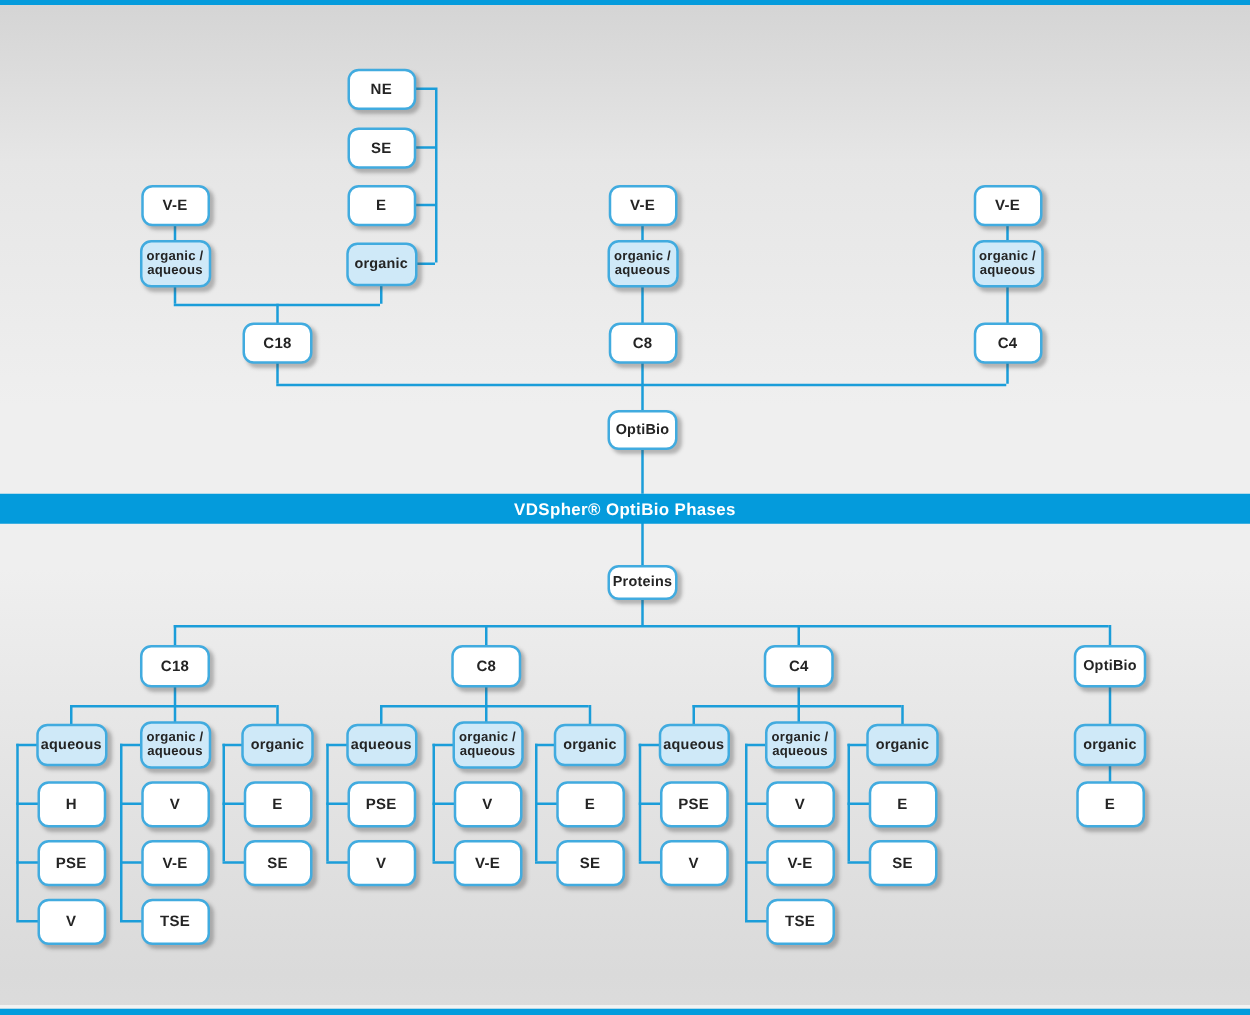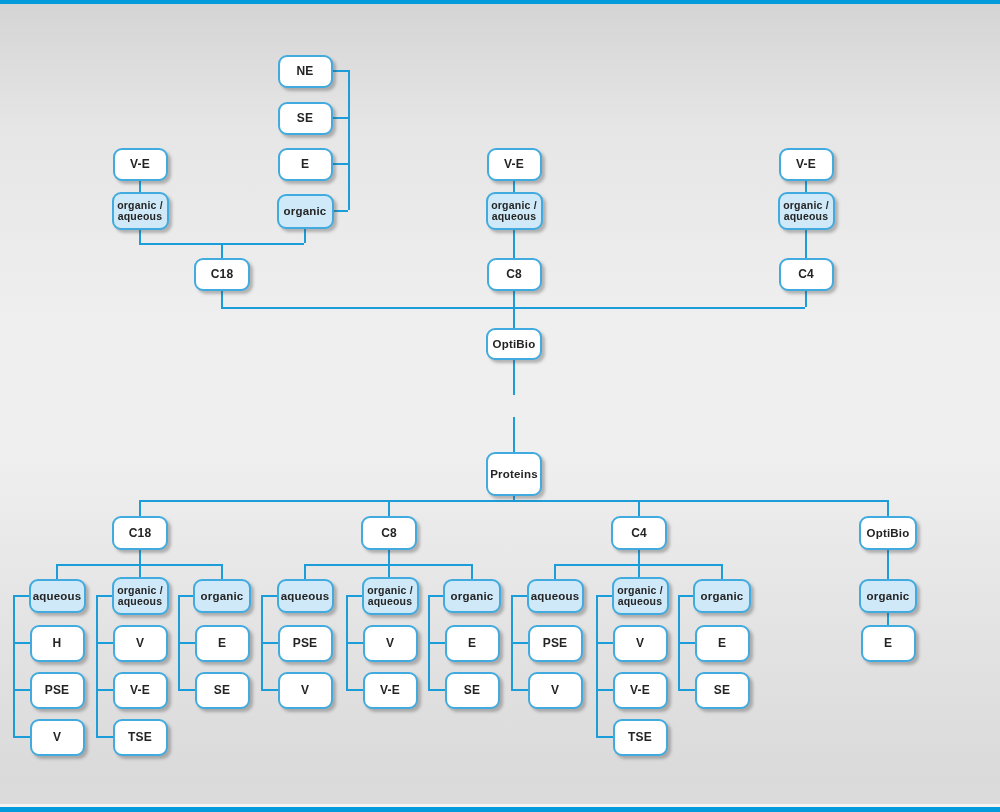--- a/index.html
+++ b/index.html
@@ -120,21 +120,21 @@
       <div class="node" style="left: 486.5px; top: 147.5px; width: 55px; height: 33px;">V-E</div>
       <div class="node cat two" style="left: 485.5px; top: 192px; width: 57px; height: 38px;">organic /
 aqueous</div>
       <div class="node" style="left: 778.5px; top: 147.5px; width: 55px; height: 33px;">V-E</div>
       <div class="node cat two" style="left: 777.5px; top: 192px; width: 57px; height: 38px;">organic /
 aqueous</div>
       <div class="node" style="left: 194px; top: 257.5px; width: 56px; height: 33px;">C18</div>
       <div class="node" style="left: 486.5px; top: 257.5px; width: 55px; height: 33px;">C8</div>
       <div class="node" style="left: 778.5px; top: 257.5px; width: 55px; height: 33px;">C4</div>
       <div class="node small" style="left: 486px; top: 328px; width: 56px; height: 32px;">OptiBio</div>
-      <div class="node small" style="left: 486px; top: 452px; width: 56px; height: 44px;">Proteins</div>
+      <div class="node small" style="left: 486px; top: 452px; width: 56px; height: 28px;">Proteins</div>
       <div class="node" style="left: 112px; top: 516px; width: 56px; height: 34px;">C18</div>
       <div class="node" style="left: 361px; top: 516px; width: 56px; height: 34px;">C8</div>
       <div class="node" style="left: 611px; top: 516px; width: 56px; height: 34px;">C4</div>
       <div class="node small" style="left: 859px; top: 516px; width: 58px; height: 34px;">OptiBio</div>
       <div class="node cat small" style="left: 28.5px; top: 579px; width: 57px; height: 34px;">aqueous</div>
       <div class="node cat two" style="left: 111.5px; top: 577px; width: 57px; height: 38px;">organic /
 aqueous</div>
       <div class="node cat small" style="left: 193px; top: 579px; width: 58px; height: 34px;">organic</div>
       <div class="node cat small" style="left: 276.5px; top: 579px; width: 57px; height: 34px;">aqueous</div>
       <div class="node cat two" style="left: 361.5px; top: 577px; width: 57px; height: 38px;">organic /
@@ -161,15 +161,18 @@
       <div class="node" style="left: 444.5px; top: 671.5px; width: 55px; height: 37px;">SE</div>
       <div class="node" style="left: 527.5px; top: 624.5px; width: 55px; height: 37px;">PSE</div>
       <div class="node" style="left: 527.5px; top: 671.5px; width: 55px; height: 37px;">V</div>
       <div class="node" style="left: 612.5px; top: 624.5px; width: 55px; height: 37px;">V</div>
       <div class="node" style="left: 612.5px; top: 671.5px; width: 55px; height: 37px;">V-E</div>
       <div class="node" style="left: 612.5px; top: 718.5px; width: 55px; height: 37px;">TSE</div>
       <div class="node" style="left: 694.5px; top: 624.5px; width: 55px; height: 37px;">E</div>
       <div class="node" style="left: 694.5px; top: 671.5px; width: 55px; height: 37px;">SE</div>
       <div class="node" style="left: 860.5px; top: 624.5px; width: 55px; height: 37px;">E</div>
     </div>
+  <div class="banner">
+    <span class="banner-text">VDSpher® OptiBio Phases</span>
+  </div>
   <div class="light-strip"></div>
   <div class="accent bottom"></div>
 </div>
 
 </body></html>

